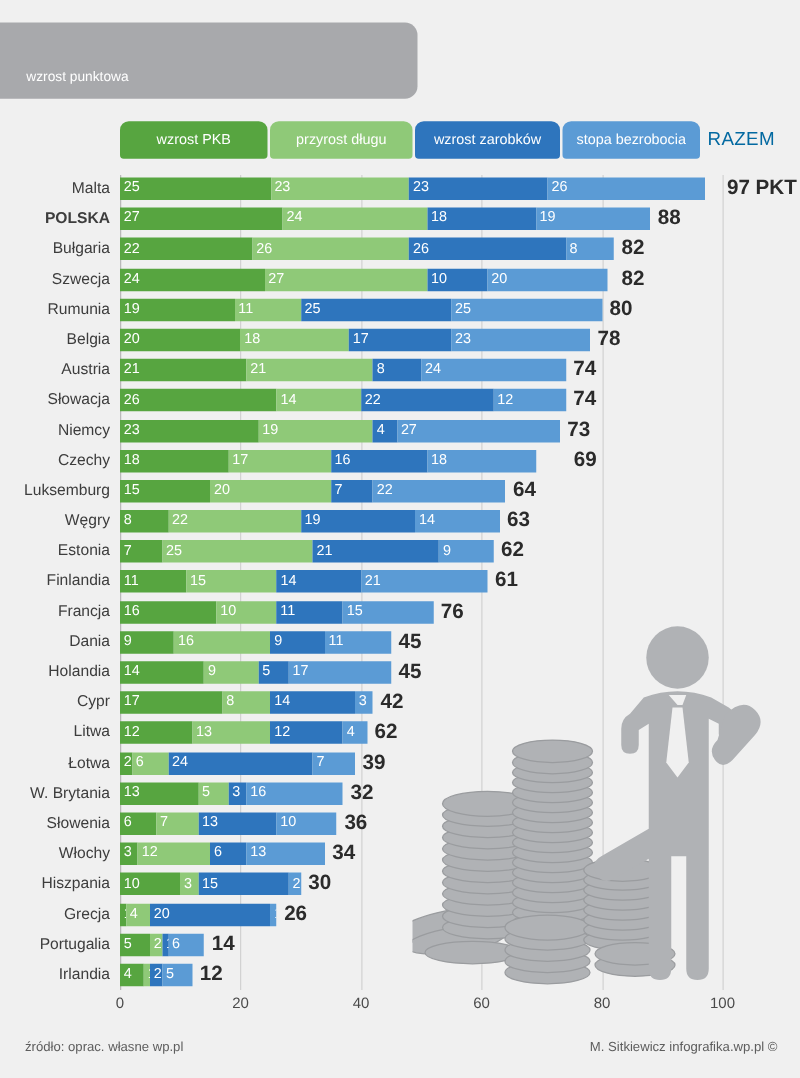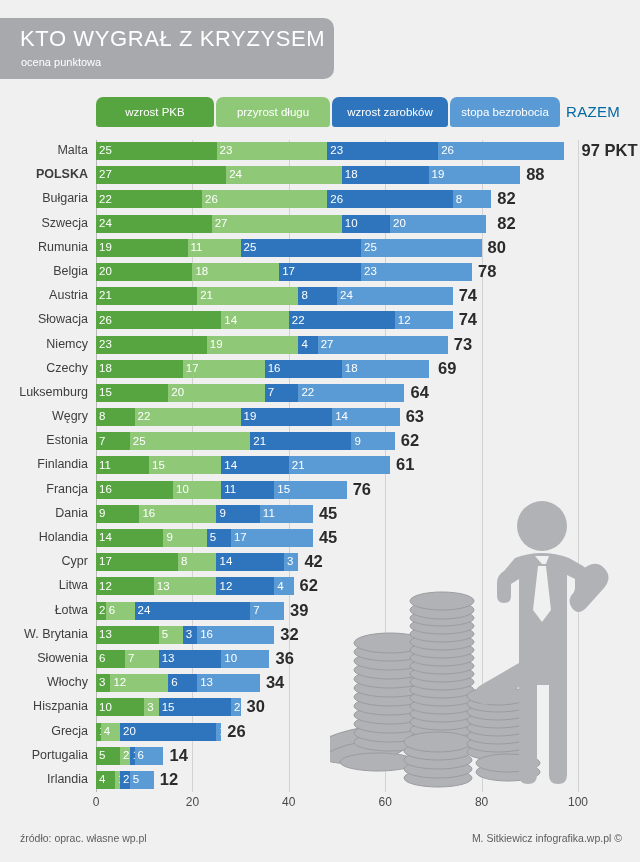--- a/index.html
+++ b/index.html
@@ -96,22 +96,21 @@
     position: absolute; right: 18px; top: 832px;
     font-size: 10.5px; color: #5d5d5d;
   }
 </style>
 </head>
 <body>
 
 <div id="page">
 
   <div class="title-block">
-    <div class="title-main">KTO WYGRAŁ Z KRYZYSEM</div>
-    <div class="title-sub">ocena punktowa</div>
+    <div class="title-sub">wzrost punktowa</div>
   </div>
 
   <div class="legend" id="legend">
       <div class="legend-chip" style="background: rgb(87, 165, 64); width: 118px;">
         <span>wzrost PKB</span>
       </div>
       <div class="legend-chip" style="background: rgb(143, 201, 120); width: 114px;">
         <span>przyrost długu</span>
       </div>
       <div class="legend-chip" style="background: rgb(46, 117, 189); width: 116px;">
@@ -389,21 +388,21 @@
             <div class="seg" style="background: rgb(143, 201, 120); width: 81.94px;">
               <span>17</span>
             </div>
             <div class="seg" style="background: rgb(46, 117, 189); width: 77.12px;">
               <span>16</span>
             </div>
             <div class="seg" style="background: rgb(91, 155, 213); width: 86.76px;">
               <span>18</span>
             </div>
           </div>
-          <div class="total" style="left: 438px;">69</div>
+          <div class="total" style="left: 459px;">69</div>
         </div>
         <div class="row">
           <div class="row-label">Luksemburg</div>
           <div class="bars">
             <div class="seg" style="background: rgb(87, 165, 64); width: 72.3px;">
               <span>15</span>
             </div>
             <div class="seg" style="background: rgb(143, 201, 120); width: 96.4px;">
               <span>20</span>
             </div>

